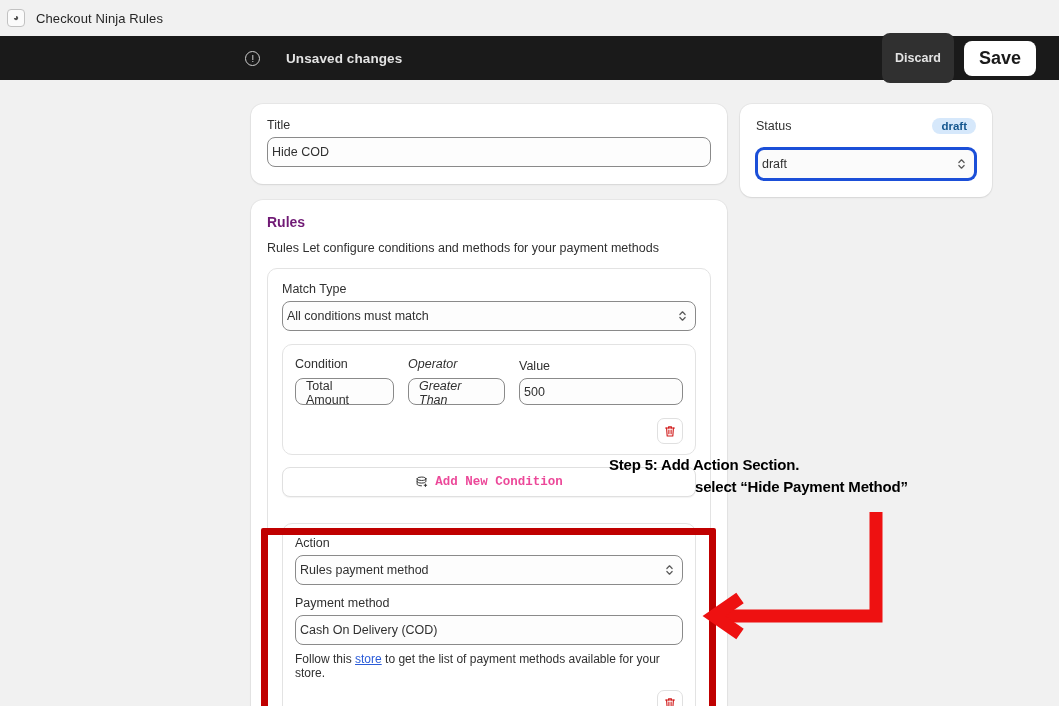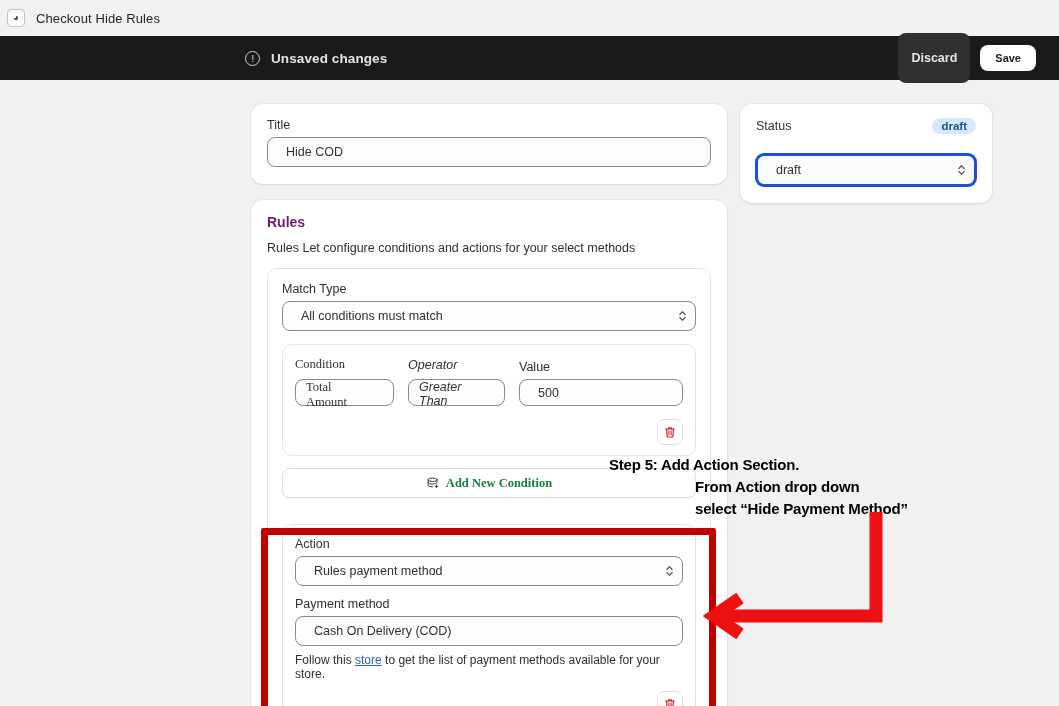--- a/index.html
+++ b/index.html
@@ -34,21 +34,21 @@
   
   #save-bar {
     height: 44px;
     background: #1a1a1a;
     display: flex;
     align-items: center;
     padding: 0 23px 0 0;
     position: relative;
   }
   #unsaved-wrap {
-    display: flex; align-items: center; gap: 11px;
+    display: flex; align-items: center; gap: 26px;
     margin-left: 245px;
   }
   .warn-icon {
     width: 15px; height: 15px; border: 1.4px solid #cfcfcf;
     border-radius: 50%; position: relative; flex: none;
   }
   .warn-icon::before {
     content: ""; position: absolute; left: 50%; top: 3px;
     width: 1.4px; height: 5px; background: #cfcfcf; transform: translateX(-50%);
   }
@@ -65,21 +65,21 @@
   #discard-button {
     background: #303030; color: #e3e3e3;
     border: none; border-radius: 8px;
     font-size: 12.5px; font-weight: 700;
     padding: 18px 13px; cursor: pointer;
     font-family: inherit;
   }
   #save-button {
     background: #ffffff; color: #1a1a1a;
     border: none; border-radius: 8px;
-    font-size: 11px; font-weight: 700;
+    font-size: 18px; font-weight: 700;
     padding: 7px 15px; cursor: pointer;
     font-family: inherit;
   }
 
   
   #page {
     position: relative;
     height: 704px;
     padding-top: 24px;
   }
@@ -111,41 +111,41 @@
 
   .textinput, .selectbox {
     width: 100%;
     height: 30px;
     border: 1px solid #8a8a8a;
     border-radius: 8px;
     background: #fdfdfd;
     font-family: inherit;
     font-size: 12.5px;
     color: #303030;
-    padding: 0 18px;
+    padding: 0 4px;
     display: flex; align-items: center;
     position: relative;
     cursor: text;
   }
   .selectbox { background: #fdfdfd; cursor: pointer; padding-right: 24px; }
   .selectbox .chev {
     position: absolute; right: 8px; top: 50%; transform: translateY(-50%);
     width: 9px; height: 14px; color: #5a5a5a;
   }
 
   
   #status-select {
     border: 2px solid #1b4fd8;
     box-shadow: 0 0 0 1px #1b4fd8;
     height: 32px;
     background: #fbfbfb;
   }
   #status-card-head {
     display: flex; align-items: center; justify-content: space-between;
-    margin-bottom: 20px;
+    margin-bottom: 14px;
   }
   #status-badge {
     background: #d6e8fb; color: #15578f;
     font-size: 11.5px; font-weight: 700;
     border-radius: 9px; padding: 2px 9px;
   }
 
   
   .inner-panel {
     border: 1px solid #e3e3e3;
@@ -157,21 +157,21 @@
   .sub-panel {
     border: 1px solid #e3e3e3;
     border-radius: 10px;
     padding: 12px 12px 10px 12px;
     margin-top: 13px;
     background: #fff;
     position: relative;
   }
 
   .cond-row { display: flex; gap: 14px; align-items: flex-end; }
-  .cond-col-condition { width: 99px; font-family: Liberation Serif, serif; }
+  .cond-col-condition { width: 99px; }
   .cond-col-operator  { width: 97px; font-style: italic; }
   .cond-col-value     { flex: 1; }
   .pill-select {
     height: 27px; border: 1px solid #8a8a8a; border-radius: 8px;
     background: #fdfdfd; font-size: 12.5px; color: #303030;
     display: inline-flex; align-items: center; padding: 0 22px 0 10px;
     position: relative; cursor: pointer; width: auto; flex-direction: column;
   }
   .pill-select .chev { right: 6px; }
 
@@ -182,22 +182,22 @@
     cursor: pointer;
   }
   .row-end { display: flex; justify-content: flex-end; margin-top: 13px; }
 
   .add-button {
     width: 100%; height: 30px;
     background: #fff;
     border: 1px solid #e0e0e0;
     border-radius: 8px;
     box-shadow: 0 1px 1px rgba(0,0,0,.05);
-    font-family: Liberation Serif, serif;
-    font-size: 12.5px; font-weight: 700; color: #15803d;
+    font-family: Liberation Mono, monospace;
+    font-size: 12.5px; font-weight: 700; color: #ec4899;
     display: flex; align-items: center; justify-content: center; gap: 7px;
     margin-top: 12px; cursor: pointer;
   }
 
   .helper-text {
     font-size: 12px; color: #303030; margin-top: 7px;
   }
   .helper-text a { color: #2b5cd8; }
 
   
@@ -221,21 +221,21 @@
     border: 7px solid #c00000;
     border-radius: 2px;
   }
   #arrow-svg { position: absolute; left: 0; top: 0; }
 </style>
 </head>
 <body>
 
 <div id="browser-chrome">
   <div id="favicon-box">◕</div>
-  <div id="tab-title">Checkout Hide Rules</div>
+  <div id="tab-title">Checkout Ninja Rules</div>
 </div>
 
 <div id="save-bar">
   <div id="unsaved-wrap">
     <span class="warn-icon"></span>
     <span id="unsaved-label">Unsaved changes</span>
   </div>
   <div id="save-actions">
     <button id="discard-button">Discard</button>
     <button id="save-button">Save</button>
@@ -247,21 +247,21 @@
 
     <div id="main-col">
 
       <div class="card">
         <span class="field-label">Title</span>
         <div class="textinput">Hide COD</div>
       </div>
 
       <div class="card">
         <div class="card-title">Rules</div>
-        <div class="card-sub">Rules Let configure conditions and actions for your select methods</div>
+        <div class="card-sub">Rules Let configure conditions and methods for your payment methods</div>
 
         <div class="inner-panel">
           <span class="field-label">Match Type</span>
           <div class="selectbox">
             <span>All conditions must match</span>
             <svg class="chev" viewBox="0 0 10 16" fill="none" stroke="currentColor" stroke-width="1.4" stroke-linecap="round" stroke-linejoin="round">
               <path d="M2 6.3 5 3.2 8 6.3"></path>
                 <path d="M2 9.7 5 12.8 8 9.7"></path>
             </svg>
           </div>
@@ -363,21 +363,20 @@
         </div>
       </div>
     </div>
   </div>
 
   <div id="annotation-layer">
     <div id="highlight-box"></div>
 
     <div id="annotation-text">
       <span class="ind">Step 5: Add Action Section.</span>
-      <span class="ind2">From Action drop down</span>
       <span class="ind2">select “Hide Payment Method”</span>
     </div>
 
     <svg id="arrow-svg" width="1059" height="626">
       <path d="M876 432 L876 536 L718 536" fill="none" stroke="#ee1111" stroke-width="13"></path>
       <path d="M740 518 L714 536 L740 554" fill="none" stroke="#ee1111" stroke-width="13" stroke-linecap="butt" stroke-linejoin="miter"></path>
     </svg>
   </div>
 </div>
 

